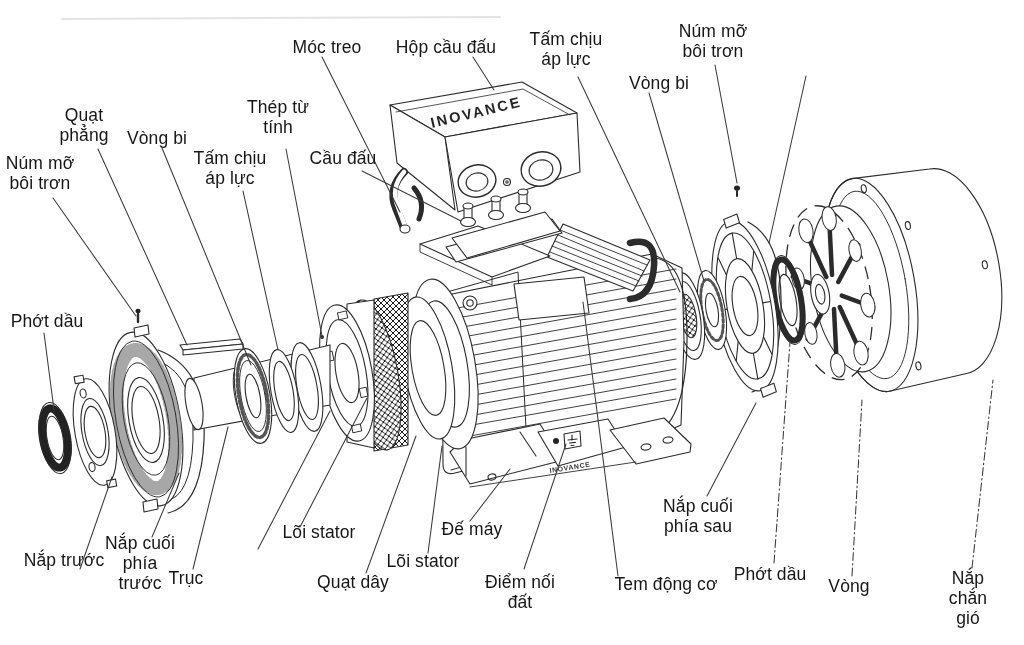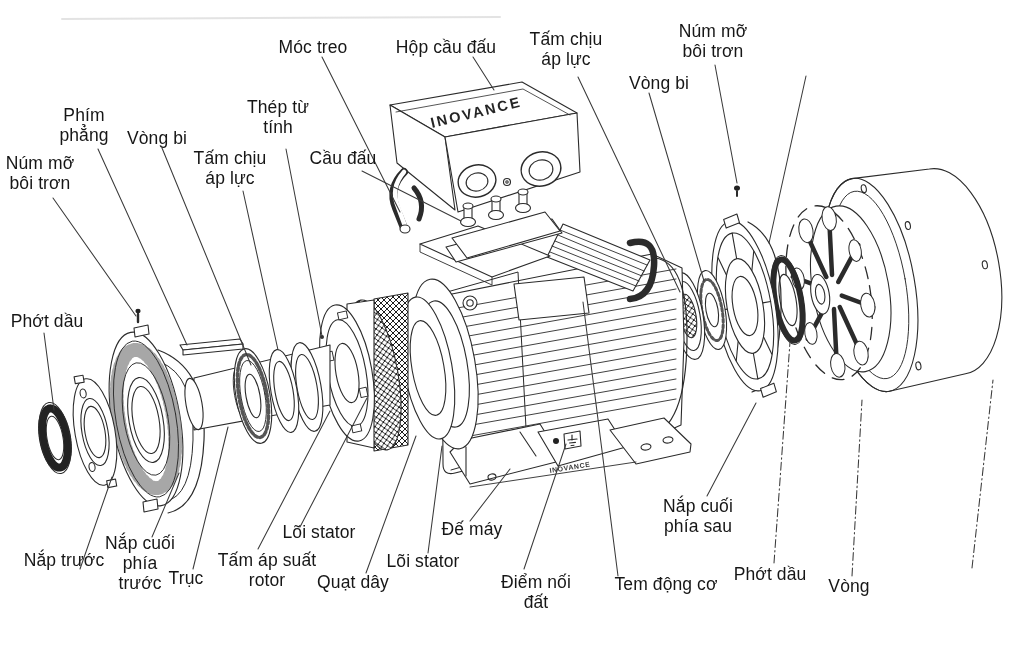--- a/index.html
+++ b/index.html
@@ -331,50 +331,50 @@
       <line x1="524" y1="569" x2="566" y2="444"></line>
       <line x1="618" y1="576" x2="583" y2="302"></line>
       <line x1="707" y1="496" x2="756" y2="403"></line>
       <line x1="774" y1="563" x2="790" y2="342" stroke-dasharray="8 3 1.5 3"></line>
       <line x1="852" y1="576" x2="862" y2="400" stroke-dasharray="8 3 1.5 3"></line>
       <line x1="972" y1="568" x2="993" y2="380" stroke-dasharray="8 3 1.5 3"></line>
     </g>
   </g>
 </svg>
 
-<div class="lbl" style="left:313px;top:37px">Móc treo</div>
+<div class="lbl" style="left:327px;top:37px">Móc treo</div>
 <div class="lbl" style="left:446px;top:37px">Hộp cầu đấu</div>
 <div class="lbl" style="left:566px;top:29px">Tấm chịu
 áp lực</div>
 <div class="lbl" style="left:659px;top:73px">Vòng bi</div>
 <div class="lbl" style="left:713px;top:21px">Núm mỡ
 bôi trơn</div>
-<div class="lbl" style="left:84px;top:105px">Phím
+<div class="lbl" style="left:84px;top:105px">Quạt
 phẳng</div>
 <div class="lbl" style="left:157px;top:128px">Vòng bi</div>
 <div class="lbl" style="left:278px;top:97px">Thép từ
 tính</div>
 <div class="lbl" style="left:230px;top:148px">Tấm chịu
 áp lực</div>
 <div class="lbl" style="left:343px;top:148px">Cầu đấu</div>
 <div class="lbl" style="left:40px;top:153px">Núm mỡ
 bôi trơn</div>
 <div class="lbl" style="left:47px;top:311px">Phớt dầu</div>
 <div class="lbl" style="left:64px;top:550px">Nắp trước</div>
 <div class="lbl" style="left:140px;top:533px">Nắp cuối
 phía
 trước</div>
 <div class="lbl" style="left:186px;top:568px">Trục</div>
-<div class="lbl" style="left:267px;top:550px">Tấm áp suất
-rotor</div>
 <div class="lbl" style="left:319px;top:522px">Lõi stator</div>
 <div class="lbl" style="left:353px;top:572px">Quạt dây</div>
 <div class="lbl" style="left:423px;top:551px">Lõi stator</div>
 <div class="lbl" style="left:472px;top:519px">Đế máy</div>
-<div class="lbl" style="left:536px;top:572px">Điểm nối
+<div class="lbl" style="left:520px;top:572px">Điểm nối
 đất</div>
 <div class="lbl" style="left:666px;top:574px">Tem động cơ</div>
 <div class="lbl" style="left:698px;top:496px">Nắp cuối
 phía sau</div>
 <div class="lbl" style="left:770px;top:564px">Phớt dầu</div>
 <div class="lbl" style="left:849px;top:576px">Vòng</div>
+<div class="lbl" style="left:968px;top:568px">Nắp chắn
+gió</div>
 
 </div>
 
 </body></html>

